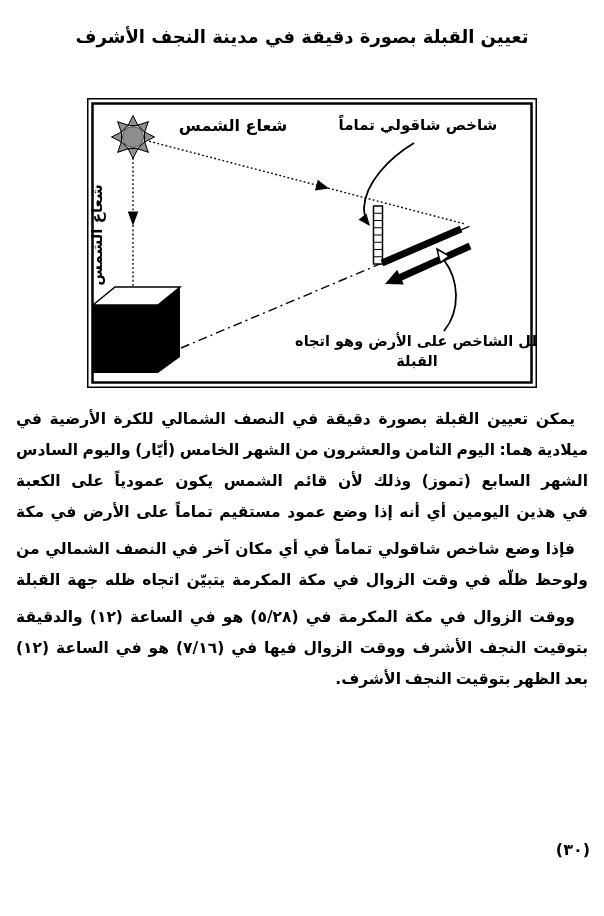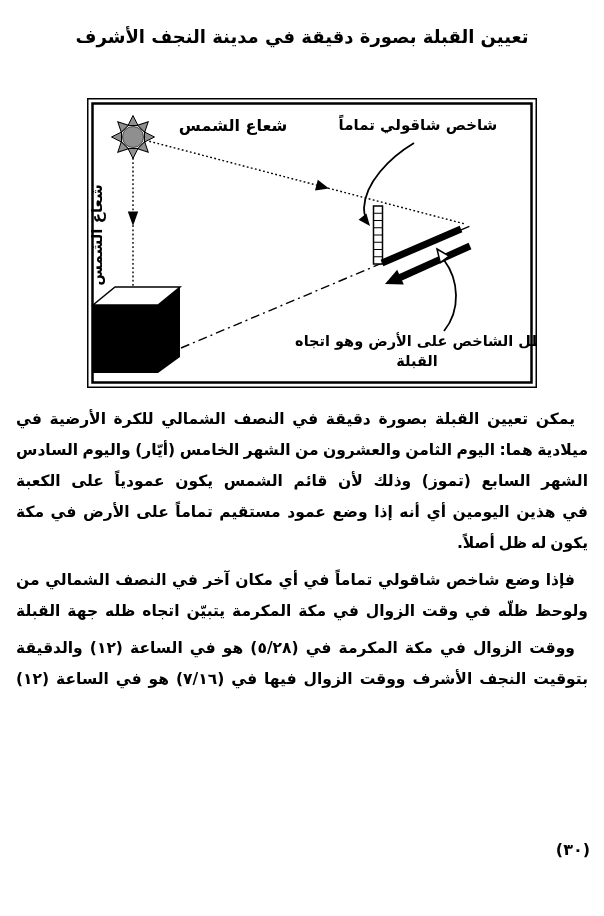--- a/index.html
+++ b/index.html
@@ -99,27 +99,27 @@
       <text x="330" y="268" text-anchor="middle" font-size="14.5" direction="rtl">القبلة</text>
     </svg>
   </div>
 
   <div class="body-text">
     <div class="para">
       <div class="line first">يمكن تعيين القبلة بصورة دقيقة في النصف الشمالي للكرة الأرضية في يومين من كل سنة</div>
       <div class="line">ميلادية هما: اليوم الثامن والعشرون من الشهر الخامس (أيّار) واليوم السادس عشر من</div>
       <div class="line">الشهر السابع (تموز) وذلك لأن قائم الشمس يكون عمودياً على الكعبة المشرفة عند الزوال</div>
       <div class="line">في هذين اليومين أي أنه إذا وضع عمود مستقيم تماماً على الأرض في مكة المكرمة فسوف لا</div>
-      <div class="line plast">يكون له ظل أصلاً.</div>
     </div>
     <div class="para">
       <div class="line first">فإذا وضع شاخص شاقولي تماماً في أي مكان آخر في النصف الشمالي من الكرة الأرضية</div>
       <div class="line plast">ولوحظ ظلّه في وقت الزوال في مكة المكرمة يتبيّن اتجاه ظله جهة القبلة بصورة دقيقة جداً.</div>
     </div>
     <div class="para">
       <div class="line first">ووقت الزوال في مكة المكرمة في (٥/٢٨) هو في الساعة (١٢) والدقيقة (١٧) بعد الظهر</div>
       <div class="line">بتوقيت النجف الأشرف ووقت الزوال فيها في (٧/١٦) هو في الساعة (١٢) والدقيقة (٢٦)</div>
+      <div class="line plast">بعد الظهر بتوقيت النجف الأشرف.</div>
     </div>
   </div>
 
   <div class="page-number">(٣٠)</div>
 
 </div>
 
 </body></html>

